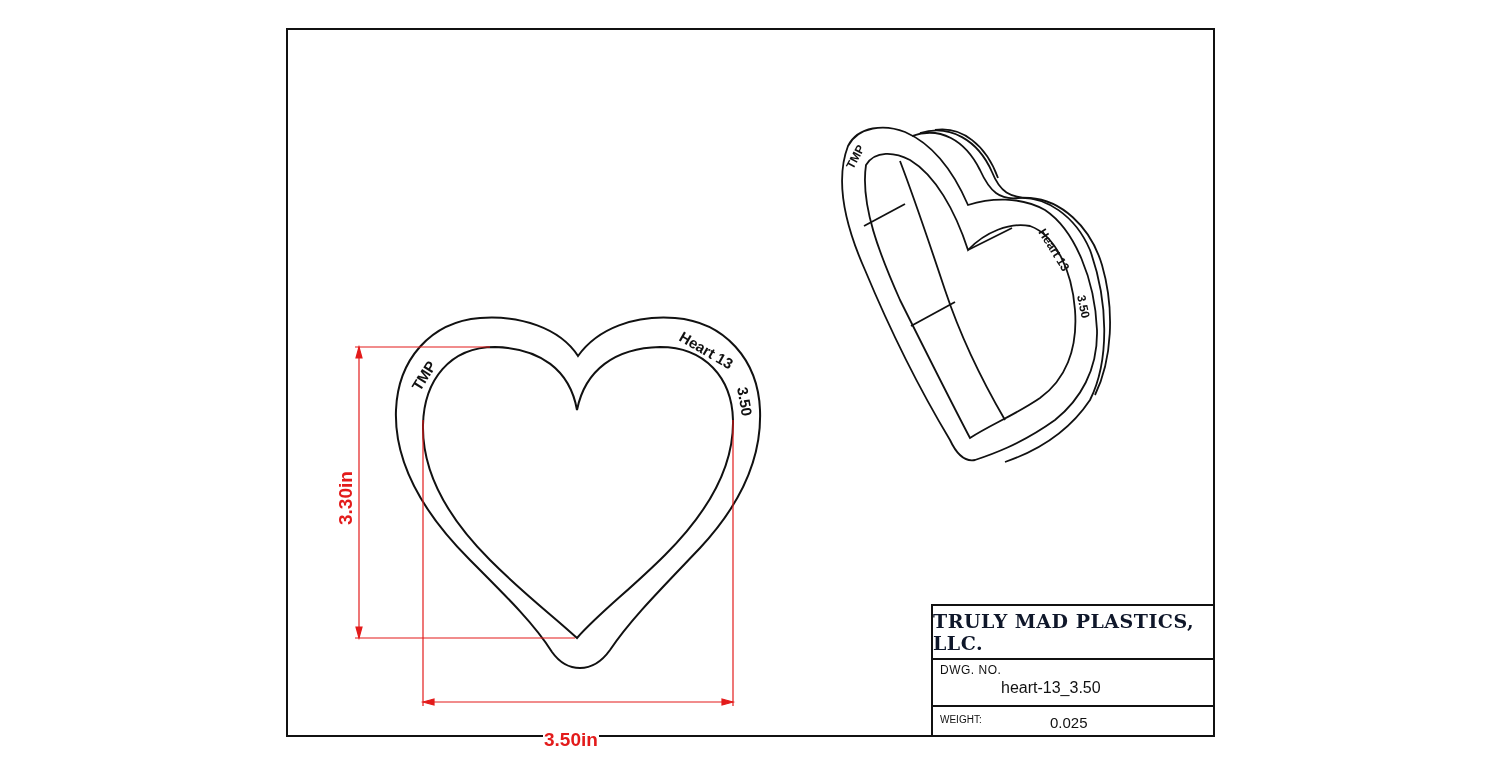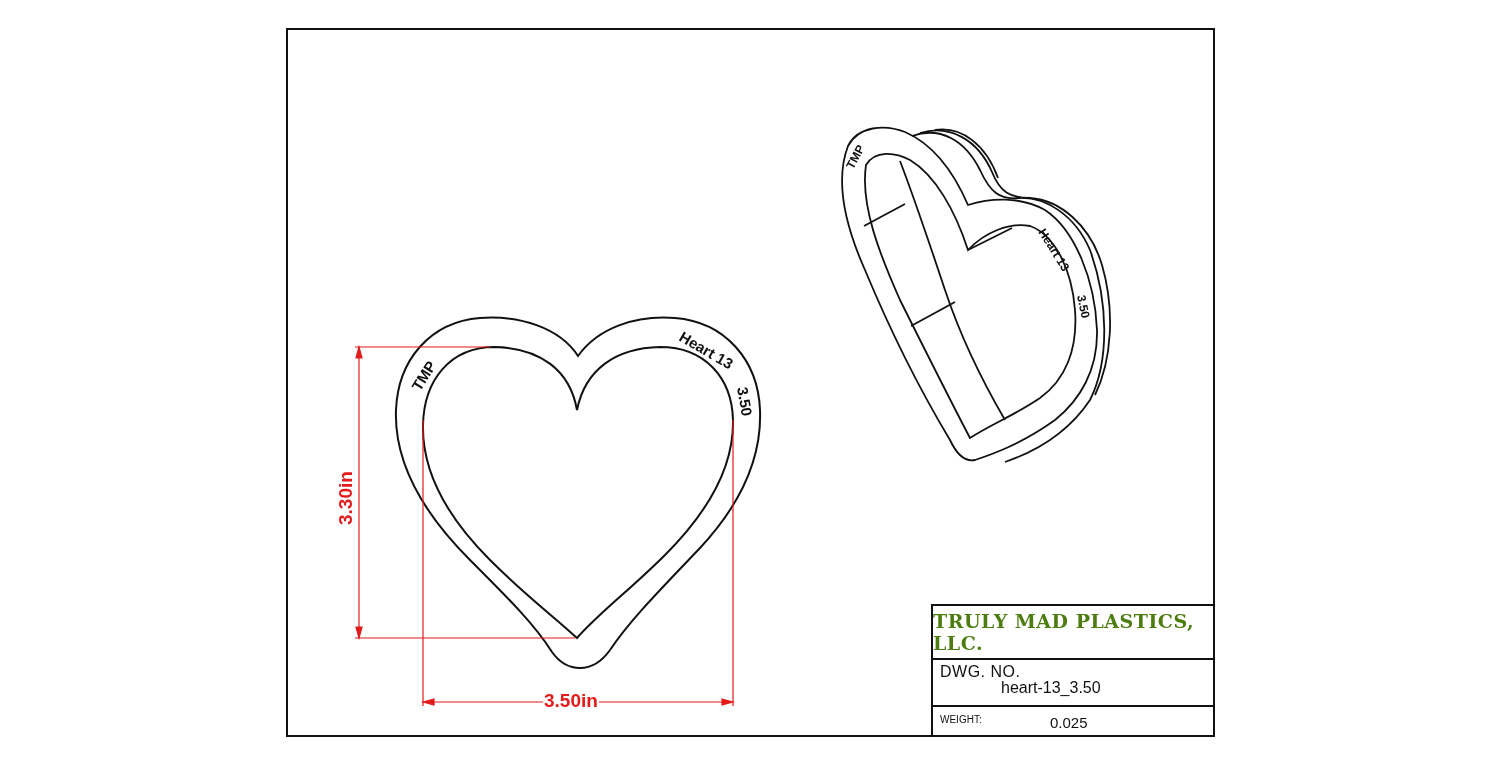--- a/index.html
+++ b/index.html
@@ -1,28 +1,28 @@
 <!DOCTYPE html>
 <html><head>
 <meta charset="utf-8">
 <style>
   html, body { margin: 0; padding: 0; background: #ffffff; }
   body { width: 1500px; height: 765px; position: relative; overflow: hidden; font-family: "Liberation Sans", sans-serif; }
   #canvas { position: absolute; left: 0; top: 0; width: 1500px; height: 765px; }
   .frame { position: absolute; left: 286px; top: 28px; width: 925px; height: 705px; border: 2px solid #111; box-sizing: content-box; }
   .title-block { position: absolute; left: 931px; top: 604px; width: 282px; height: 131px; border-left: 2px solid #111; border-top: 2px solid #111; box-sizing: border-box; }
-  .tb-company { position: absolute; left: 0; top: 0; width: 100%; height: 54px; border-bottom: 2px solid #111; box-sizing: border-box; display: flex; align-items: center; justify-content: center; font-family: "DejaVu Serif", serif; font-weight: bold; font-size: 19px; letter-spacing: 0.5px; color: #4d7c0f; }
+  .tb-company { position: absolute; left: 0; top: 0; width: 100%; height: 54px; border-bottom: 2px solid #111; box-sizing: border-box; display: flex; align-items: center; justify-content: center; font-family: "DejaVu Serif", serif; font-weight: bold; font-size: 19px; letter-spacing: 0.5px; color: #0f172a; }
   .tb-dwg { position: absolute; left: 0; top: 54px; width: 100%; height: 47px; border-bottom: 2px solid #111; box-sizing: border-box; }
-  .tb-dwg-label { position: absolute; left: 7px; top: 3px; font-size: 16px; color: #111; letter-spacing: 0.5px; }
+  .tb-dwg-label { position: absolute; left: 7px; top: 3px; font-size: 12px; color: #111; letter-spacing: 0.5px; }
   .tb-dwg-value { position: absolute; left: 68px; top: 19px; font-size: 16px; color: #111; }
   .tb-weight { position: absolute; left: 0; top: 101px; width: 100%; height: 30px; padding-left: 16px; }
   .tb-weight-label { position: absolute; left: 7px; top: 7px; font-size: 10px; color: #111; }
   .tb-weight-value { position: absolute; left: 117px; top: 7px; font-size: 15px; color: #111; }
   .dim-label { position: absolute; color: #e31b1b; font-weight: bold; font-size: 19px; font-family: "Liberation Sans", sans-serif; background: #fff; padding: 0 1px; }
-  .dim-h { left: 543px; top: 690px; }
+  .dim-h { left: 543px; top: 729px; }
   .dim-v { left: 335px; top: 470px; transform-origin: left top; transform: rotate(-90deg) translate(-56px, 0); }
 </style>
 </head>
 <body>
 
 <svg id="canvas" viewBox="0 0 1500 765" xmlns="http://www.w3.org/2000/svg">
 
   <g fill="none" stroke="#111" stroke-width="2">
 
     <path d="M578,356

